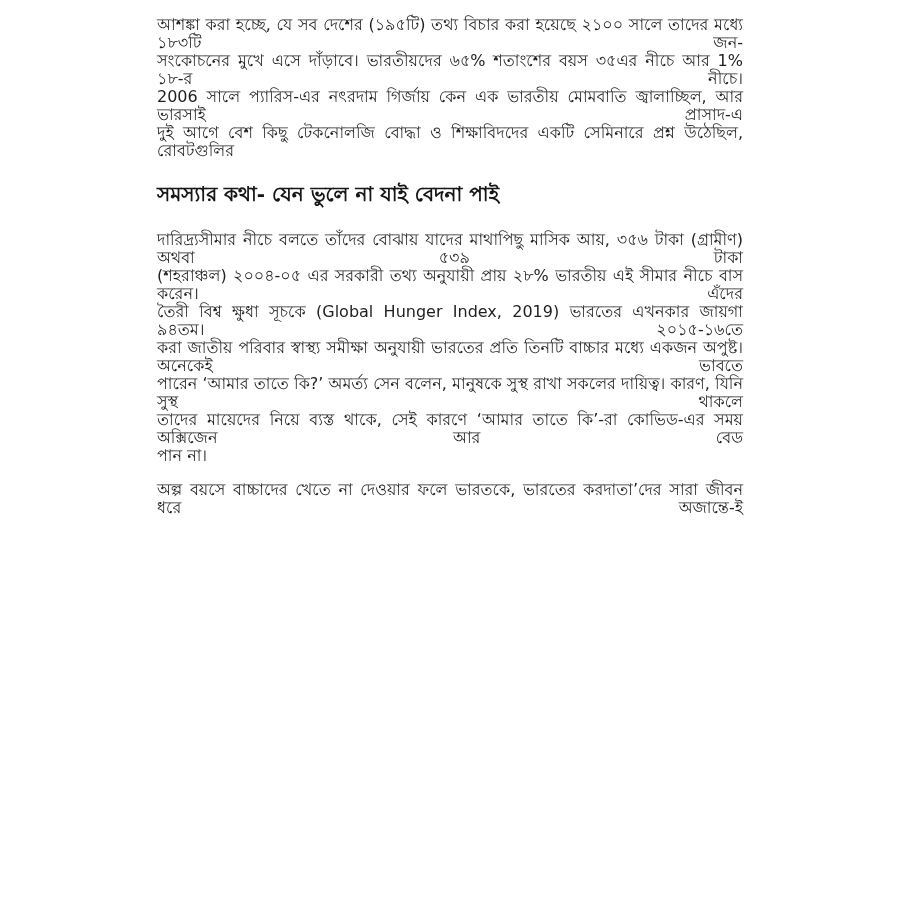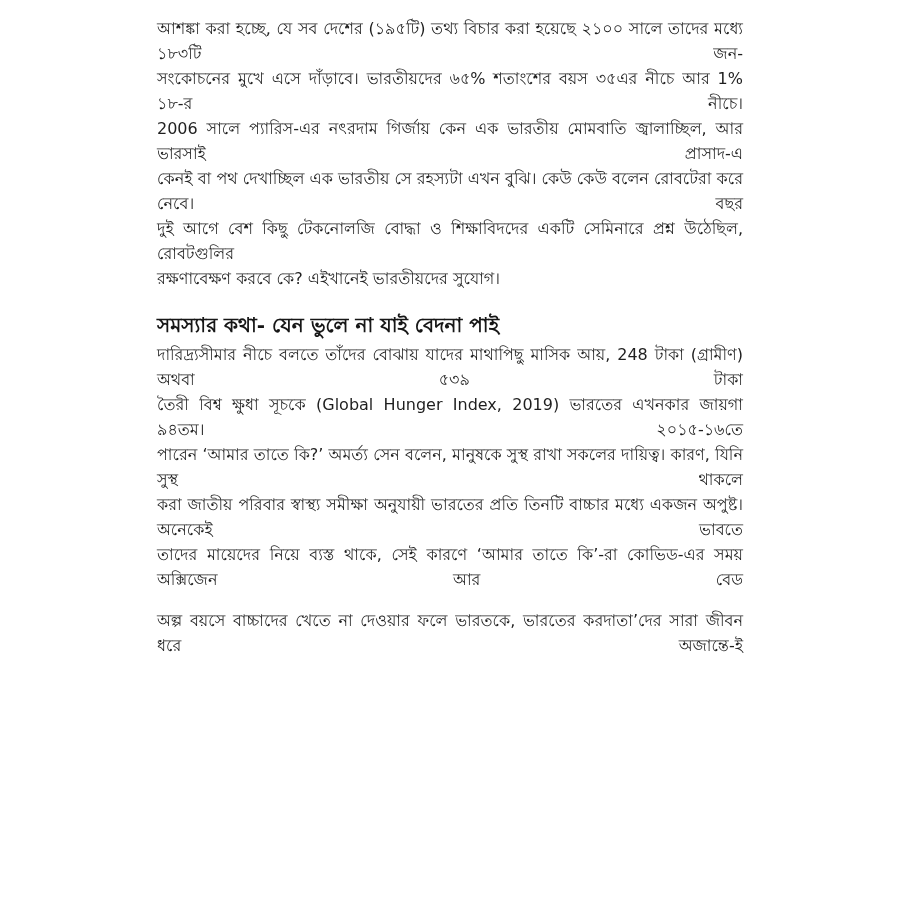--- a/index.html
+++ b/index.html
@@ -18,59 +18,59 @@
   .content {
     position: absolute;
     left: 157px;
     top: 16px;
     width: 594px;
     color: #1f1f1f;
   }
   .para {
     margin: 0 8px 16px 0;
     font-size: 16px;
-    line-height: 25px;
+    line-height: 18px;
     font-weight: normal;
   }
   .para .line {
     display: block;
     text-align: justify;
     text-align-last: justify;
     white-space: normal;
   }
   .para .line.last {
     text-align-last: left;
   }
   .heading {
     font-size: 20px;
     line-height: 30px;
     font-weight: bold;
-    margin: 19px 0 2px 0;
+    margin: 19px 0 22px 0;
     color: #161616;
     text-align: left;
   }
 </style>
 </head>
 <body>
 
 <div class="page">
   <div class="content" id="document-content">
       <p class="para">
         <span class="line">আশঙ্কা করা হচ্ছে,  যে সব দেশের (১৯৫টি) তথ্য বিচার করা হয়েছে ২১০০ সালে তাদের মধ্যে ১৮৩টি জন-</span>
         <span class="line">সংকোচনের মুখে এসে দাঁড়াবে। ভারতীয়দের ৬৫% শতাংশের বয়স ৩৫এর নীচে আর 1% ১৮-র নীচে।</span>
         <span class="line">2006 সালে প্যারিস-এর নৎরদাম গির্জায় কেন এক ভারতীয় মোমবাতি জ্বালাচ্ছিল, আর ভারসাই প্রাসাদ-এ</span>
-        <span class="line">কেনই বা পথ দেখাচ্ছিল এক ভারতীয় সে রহস্যটা এখন বুঝি। কেউ কেউ বলেন রোবটেরা করে নেবে। বছর</span>
         <span class="line">দুই আগে বেশ কিছু টেকনোলজি বোদ্ধা ও শিক্ষাবিদদের একটি সেমিনারে প্রশ্ন উঠেছিল, রোবটগুলির</span>
-        <span class="line last">রক্ষণাবেক্ষণ করবে কে? এইখানেই ভারতীয়দের সুযোগ।</span>
       </p>
       <h2 class="heading">সমস্যার কথা- যেন ভুলে না যাই বেদনা পাই</h2>
       <p class="para">
-        <span class="line">দারিদ্র্যসীমার নীচে বলতে তাঁদের বোঝায় যাদের মাথাপিছু মাসিক আয়, 248 টাকা (গ্রামীণ) অথবা ৫৩৯ টাকা</span>
+        <span class="line">দারিদ্র্যসীমার নীচে বলতে তাঁদের বোঝায় যাদের মাথাপিছু মাসিক আয়, ৩৫৬ টাকা (গ্রামীণ) অথবা ৫৩৯ টাকা</span>
+        <span class="line">(শহরাঞ্চল) ২০০৪-০৫ এর সরকারী তথ্য অনুযায়ী প্রায় ২৮% ভারতীয় এই সীমার নীচে বাস করেন। এঁদের</span>
         <span class="line">তৈরী বিশ্ব ক্ষুধা সূচকে (Global Hunger Index, 2019) ভারতের এখনকার জায়গা ৯৪তম। ২০১৫-১৬তে</span>
+        <span class="line">করা জাতীয় পরিবার স্বাস্থ্য সমীক্ষা অনুযায়ী ভারতের প্রতি তিনটি বাচ্চার মধ্যে একজন অপুষ্ট। অনেকেই ভাবতে</span>
         <span class="line">পারেন ‘আমার তাতে কি?’ অমর্ত্য সেন বলেন, মানুষকে সুস্থ রাখা সকলের দায়িত্ব। কারণ, যিনি সুস্থ থাকলে</span>
-        <span class="line">করা জাতীয় পরিবার স্বাস্থ্য সমীক্ষা অনুযায়ী ভারতের প্রতি তিনটি বাচ্চার মধ্যে একজন অপুষ্ট। অনেকেই ভাবতে</span>
         <span class="line">তাদের মায়েদের নিয়ে ব্যস্ত থাকে, সেই কারণে ‘আমার তাতে কি’-রা কোভিড-এর সময় অক্সিজেন আর বেড</span>
+        <span class="line last">পান না।</span>
       </p>
       <p class="para">
         <span class="line">অল্প বয়সে বাচ্চাদের খেতে না দেওয়ার ফলে ভারতকে, ভারতের করদাতা’দের সারা জীবন ধরে অজান্তে-ই</span>
       </p>
     </div>
 </div>
 
 </body></html>

